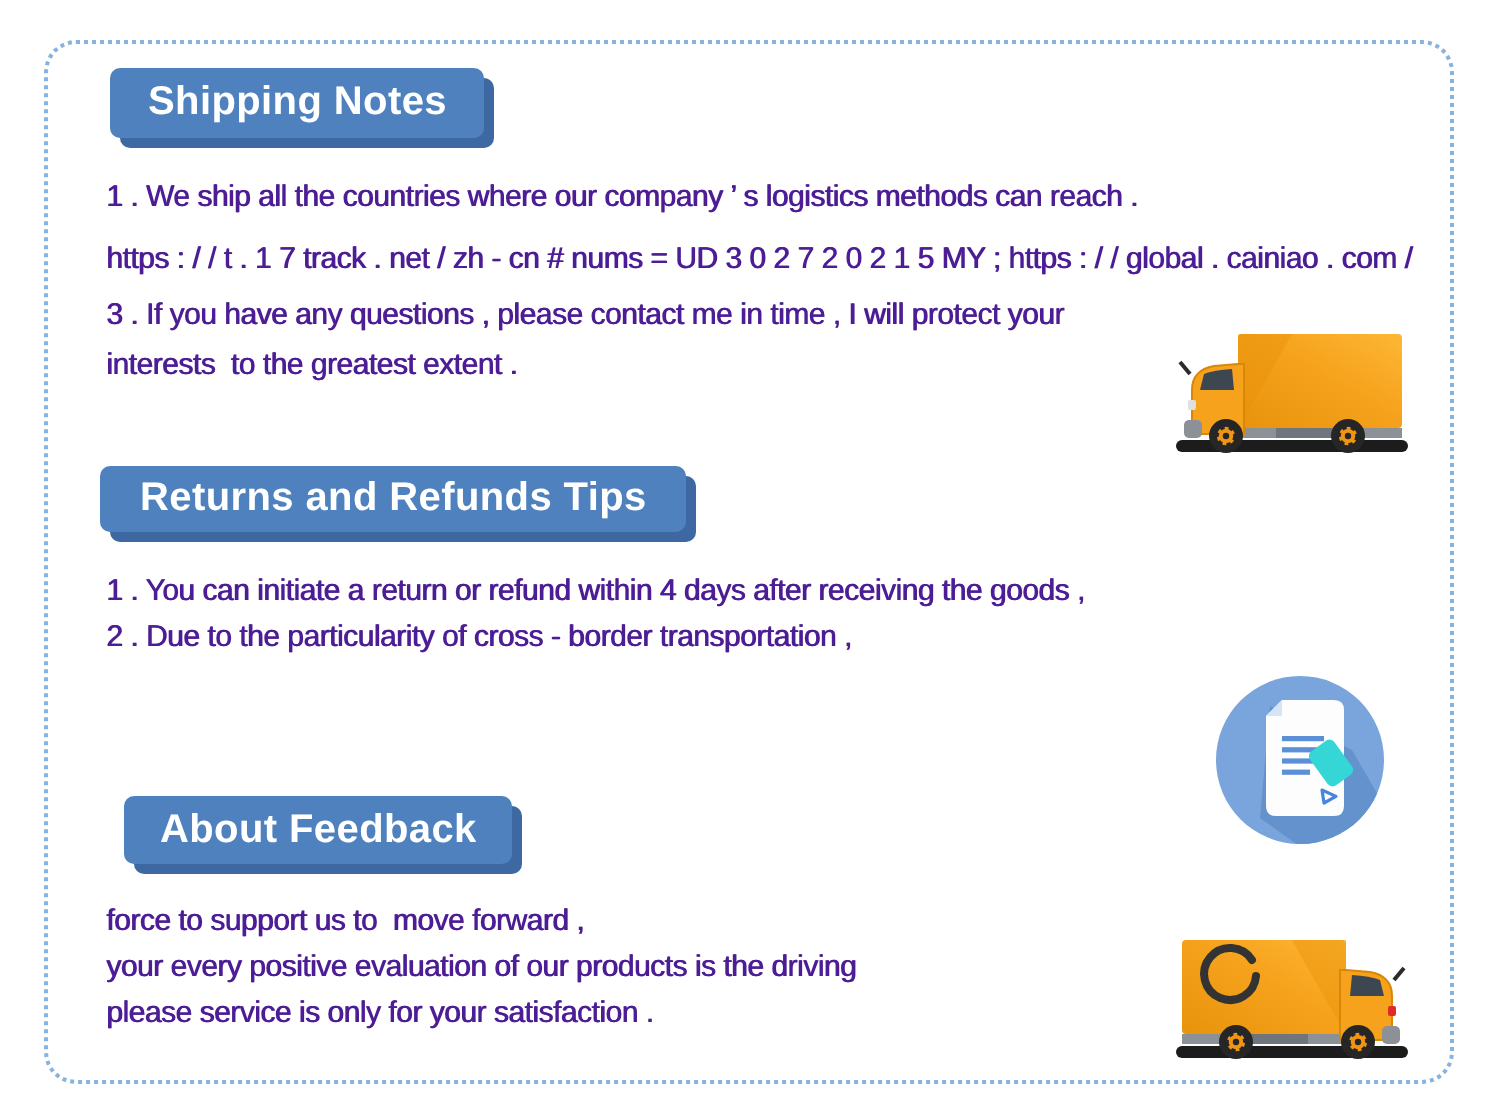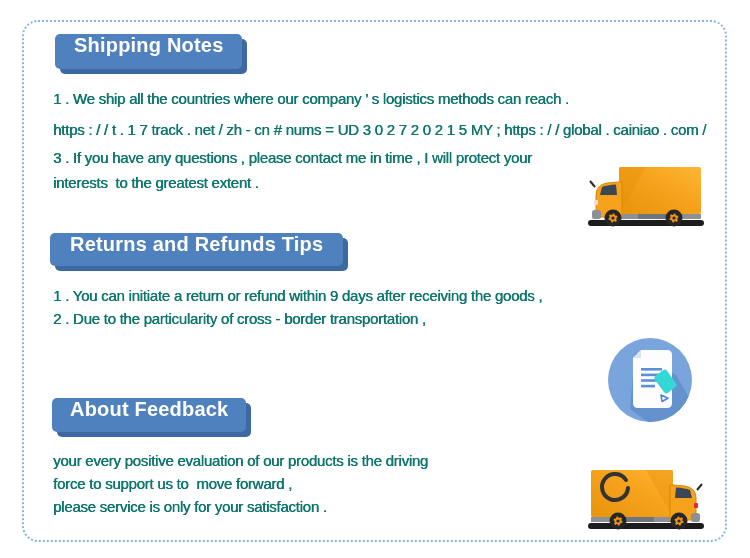--- a/index.html
+++ b/index.html
@@ -5,29 +5,29 @@
   html,body{margin:0;padding:0;background:#ffffff;}
   .canvas{
     position:relative;width:750px;height:558px;background:#ffffff;overflow:hidden;
     font-family:"Liberation Sans",sans-serif;
   }
   .frame{
     position:absolute;left:22px;top:20px;width:701px;height:518px;
     border:2px dotted #87b4de;border-radius:16px;
   }
   .badge{
-    position:absolute;display:flex;justify-content:center;
+    position:absolute;display:flex;align-items:center;justify-content:center;
     background:#4e81bd;color:#ffffff;border-radius:5px;
     box-shadow:5px 5px 0 0 #3e68a2;
     font-weight:bold;font-size:20px;letter-spacing:0.2px;white-space:pre;
   }
   .badge-1{left:55px;top:34px;height:35px;padding:0 19px;}
   .badge-2{left:50px;top:233px;height:33px;padding:0 20px;}
-  .badge-3{left:52px;top:398px;height:34px;padding:0 18px;}
-  .textblock{position:absolute;left:53px;width:690px;color:#0f766e;}
+  .badge-3{left:62px;top:398px;height:34px;padding:0 18px;}
+  .textblock{position:absolute;left:53px;width:690px;color:#4c1d95;}
   .tb-1{top:86px;}
   .tb-2{top:284px;}
   .tb-3{top:449px;}
   .line{
     white-space:pre;font-size:15px;font-weight:400;letter-spacing:-0.25px;
     line-height:23px;text-shadow:0.45px 0 0 currentColor;
   }
   .tb-1 .line{line-height:25px;}
   .gap6{margin-bottom:6px;}
   .gap3{margin-bottom:3px;}
@@ -82,21 +82,21 @@
         <circle cx="88" cy="54" r="4.6" fill="#ef9413" stroke="#262626" stroke-width="2" stroke-dasharray="2.4 2.2"></circle>
         <circle cx="88" cy="54" r="1.6" fill="#262626"></circle>
       </g>
     </svg>
   </div>
 
   <div class="badge badge-2">
     <span>Returns and Refunds Tips</span>
   </div>
   <div class="textblock tb-2">
-    <div class="line">1 . You can initiate a return or refund within 9 days after receiving the goods ,</div>
+    <div class="line">1 . You can initiate a return or refund within 4 days after receiving the goods ,</div>
     <div class="line">2 . Due to the particularity of cross - border transportation ,</div>
   </div>
 
   <div class="icon-abs doc-icon">
     <svg width="88" height="90" viewBox="0 0 88 90">
       <defs>
         <clipPath id="cClip">
             <circle cx="44" cy="45" r="42"></circle>
           </clipPath>
       </defs>
@@ -112,22 +112,22 @@
       <rect x="35" y="49.8" width="14" height="2.6" fill="#5b8fd6"></rect>
       <rect x="52" y="36" width="15" height="21" rx="3" fill="#35d6d6" transform="rotate(-36 59.5 46.5)"></rect>
       <path d="M55 60 L62 63.2 L56 66.5 Z" fill="none" stroke="#4a86d8" stroke-width="1.6" stroke-linejoin="round"></path>
     </svg>
   </div>
 
   <div class="badge badge-3">
     <span>About Feedback</span>
   </div>
   <div class="textblock tb-3">
+    <div class="line">force to support us to  move forward ,</div>
     <div class="line">your every positive evaluation of our products is the driving</div>
-    <div class="line">force to support us to  move forward ,</div>
     <div class="line">please service is only for your satisfaction .</div>
   </div>
 
   <div class="icon-abs truck-2">
     <svg width="120" height="66" viewBox="0 0 120 66">
       <defs>
         <linearGradient id="gB" x1="1" y1="1" x2="0" y2="0">
           <stop offset="0" stop-color="#e8930c"></stop>
             <stop offset="0.55" stop-color="#f6a21c"></stop>
             <stop offset="1" stop-color="#fdb735"></stop>

